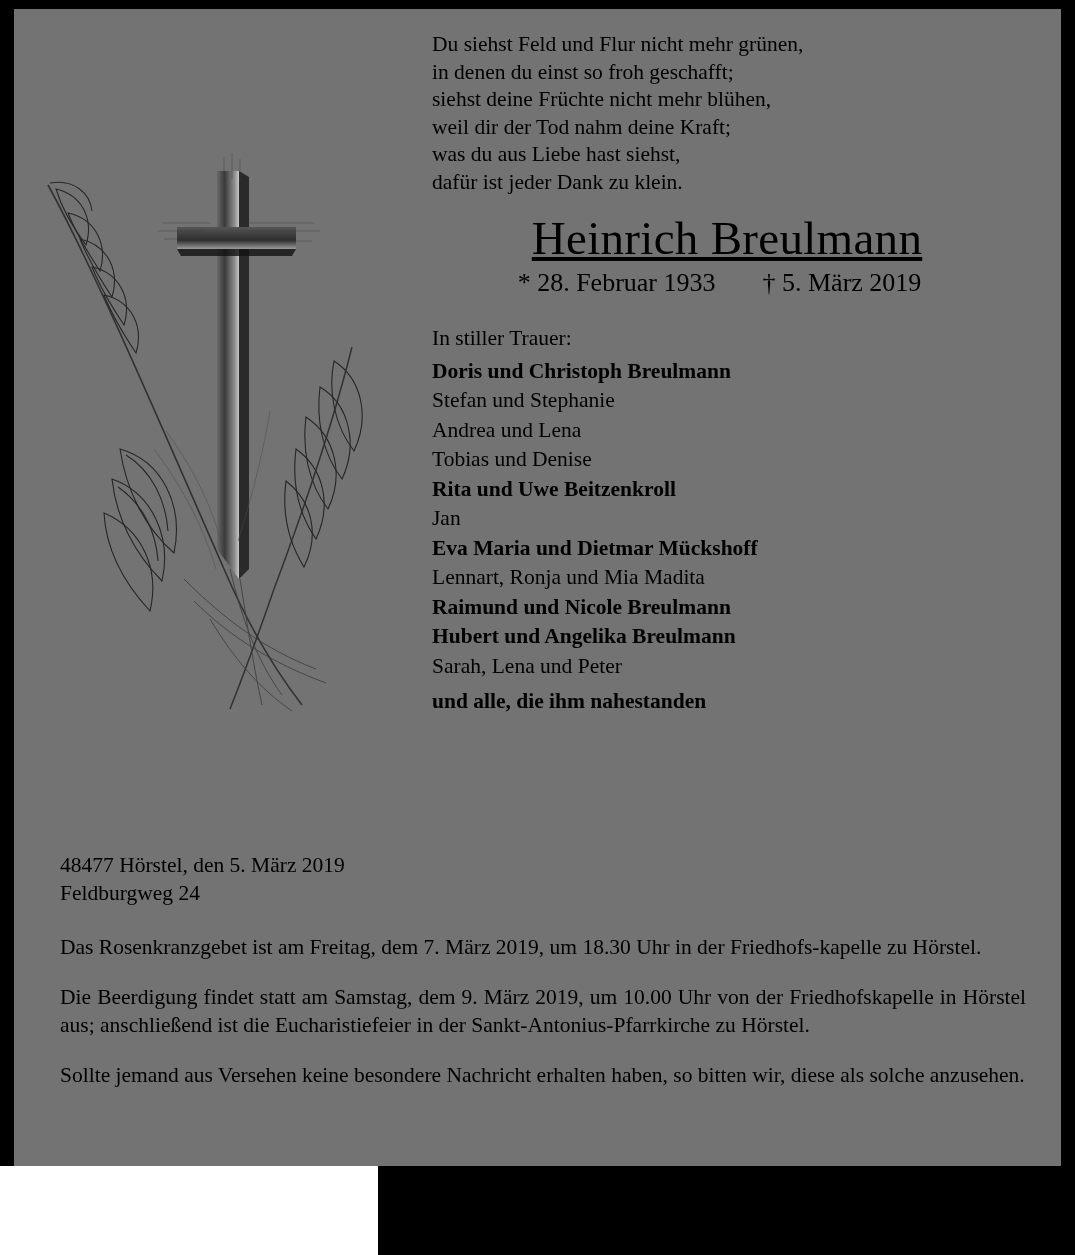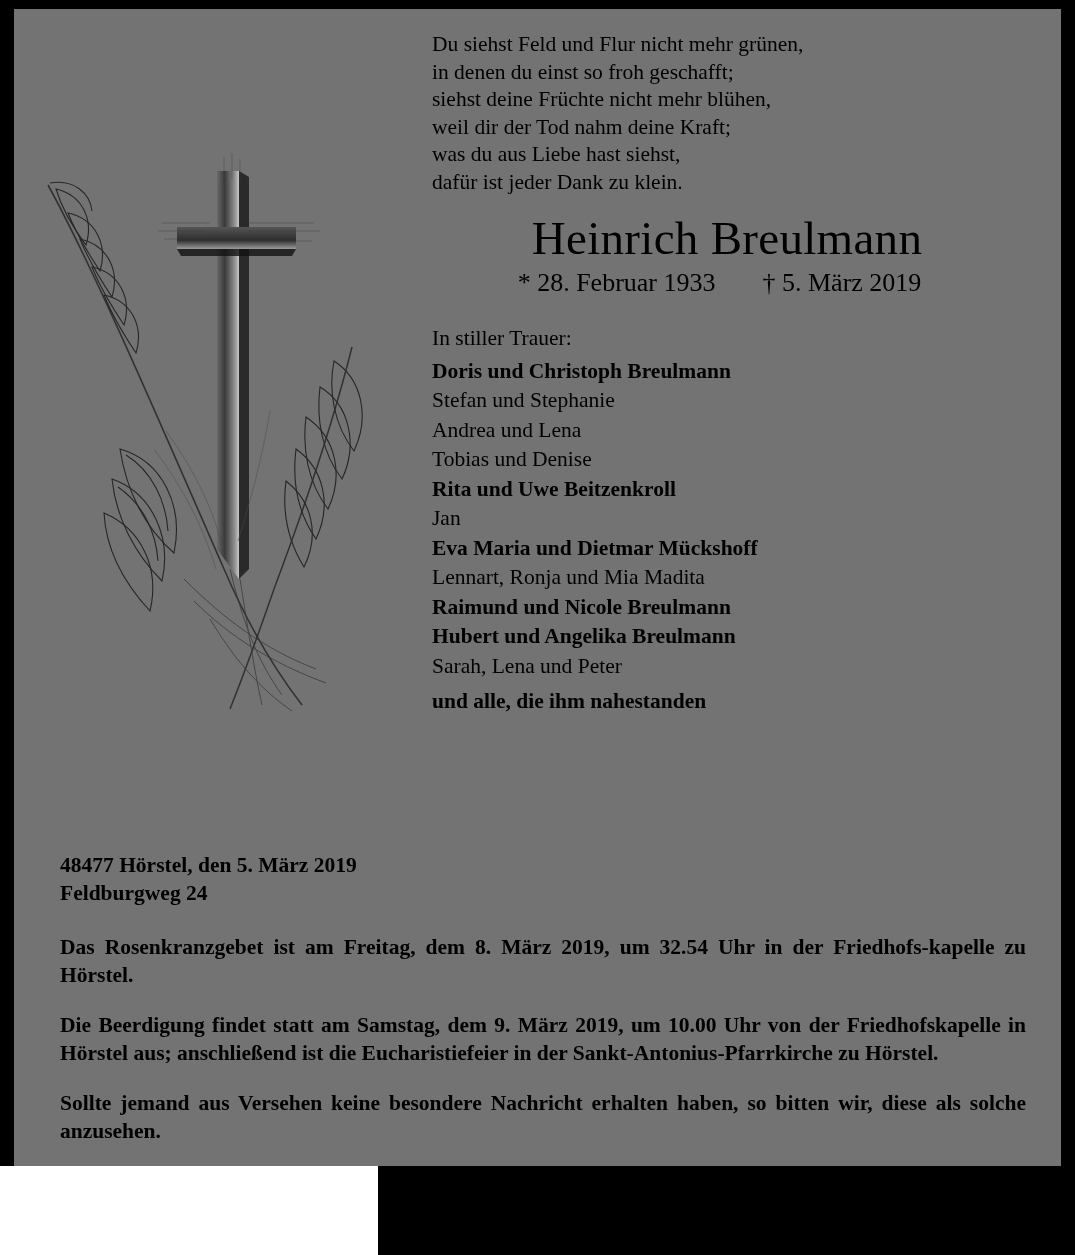--- a/index.html
+++ b/index.html
@@ -72,20 +72,21 @@
     width: 583px;
   }
 
   .name {
     margin-top: 16px;
     font-size: 47px;
     line-height: 52px;
     text-align: center;
     letter-spacing: 0.3px;
     width: 590px;
+    text-decoration: underline;
   }
   .dates {
     margin-top: 4px;
     font-size: 26px;
     text-align: center;
     width: 575px;
   }
   .dates .sep { display: inline-block; width: 34px; }
 
   .mourners {
@@ -98,21 +99,20 @@
   .mourners .grp { margin-top: 0px; }
 
   
   .lower {
     position: absolute;
     left: 46px;
     top: 842px;
     width: 966px;
     font-size: 21.5px;
     line-height: 28px;
-    font-weight: bold;
   }
   .addr { margin-bottom: 0; }
   .para {
     margin-top: 22px;
     text-align: justify;
   }
   .para.first { margin-top: 26px; }
 </style>
 </head>
 <body>
@@ -246,21 +246,21 @@
 
       <div class="b" style="margin-top:6px">und alle, die ihm nahestanden</div>
     </div>
 
   </div>
 
   <div class="lower">
     <div class="addr">48477 Hörstel, den 5. März 2019</div>
     <div class="addr">Feldburgweg 24</div>
 
-    <div class="para first">Das Rosenkranzgebet ist am Freitag, dem 8. März 2019, um 32.54 Uhr in der Friedhofs-kapelle zu Hörstel.</div>
+    <div class="para first">Das Rosenkranzgebet ist am Freitag, dem 7. März 2019, um 18.30 Uhr in der Friedhofs-kapelle zu Hörstel.</div>
     <div class="para">Die Beerdigung findet statt am Samstag, dem 9. März 2019, um 10.00 Uhr von der Friedhofskapelle in Hörstel aus; anschließend ist die Eucharistiefeier in der Sankt-Antonius-Pfarrkirche zu Hörstel.</div>
     <div class="para">Sollte jemand aus Versehen keine besondere Nachricht erhalten haben, so bitten wir, diese als solche anzusehen.</div>
   </div>
 
 </div>
 
 <div class="bottom-black"></div>
 <div class="bottom-white"></div>
 
 </body></html>

